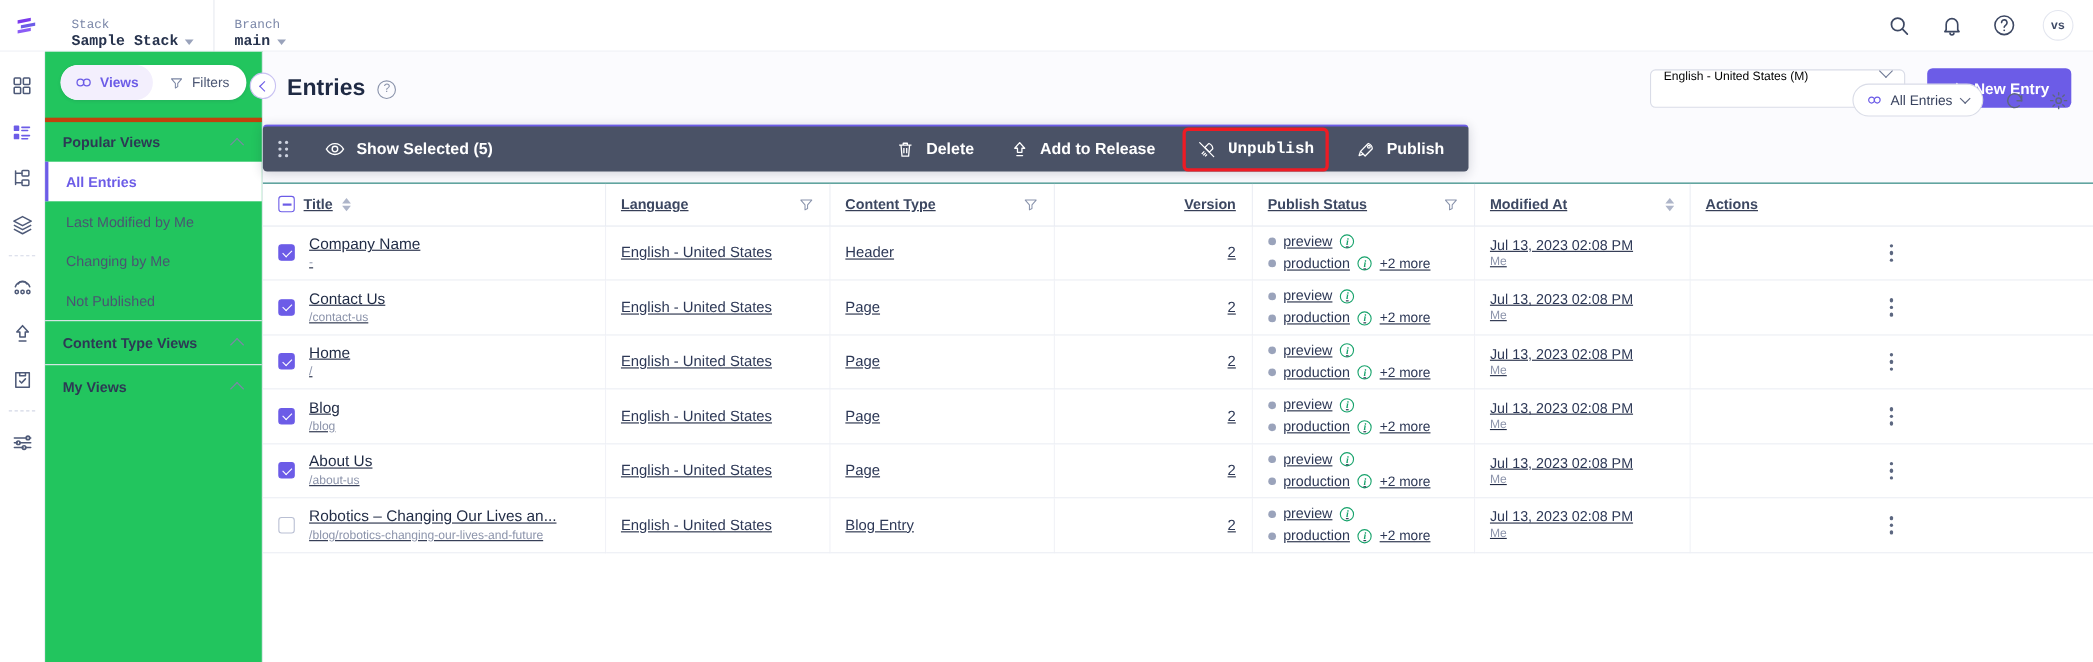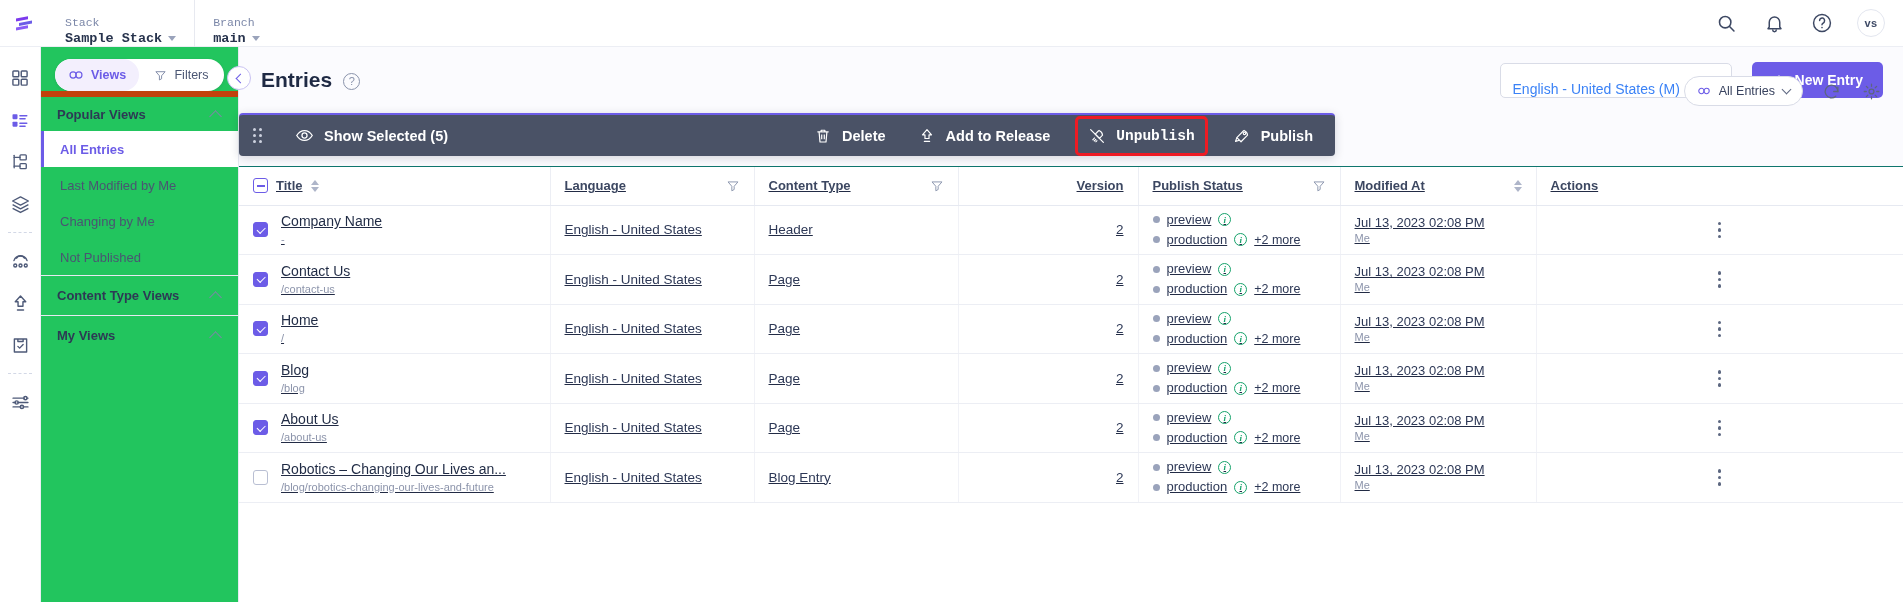--- a/index.html
+++ b/index.html
@@ -69,21 +69,21 @@
     display: flex; align-items: center; justify-content: center; gap: 7px;
     height: 32px; font-size: 12.5px; cursor: pointer;
   }
   .vf-btn.active { background: #f3effd; color: #6c5ce7; font-weight: 600; border-radius: 16px; flex: 0 0 84px; }
   .vf-btn.plain { color: #4c5774; flex: 1; }
   .sb-group-head {
     height: 40px; display: flex; align-items: center; justify-content: space-between;
     padding: 0 16px 0 16px; font-size: 13px; font-weight: 700; color: #2d3954;
     border-top: 1px solid #e6e9f1;
   }
-  .sb-first { border-top: 6px solid #c2410c; margin-top: 0; }
+  .sb-first { border-top: 4px solid #c2410c; margin-top: 16px; }
   .chev {
     width: 11px; height: 7px; position: relative;
   }
   .chev:before {
     content: ""; position: absolute; left: 0; top: 1px; width: 8px; height: 8px;
     border-left: 1.6px solid #7c88a6; border-top: 1.6px solid #7c88a6;
     transform: rotate(45deg);
   }
   .sb-item {
     height: 36px; display: flex; align-items: center; padding-left: 19px;
@@ -112,21 +112,21 @@
   }
   .page-title { font-size: 21px; font-weight: 700; color: #1f2a44; margin-left: 22px; }
   .help-circle {
     width: 17px; height: 17px; border-radius: 50%; border: 1.4px solid #8a93ab;
     font-size: 11px; color: #8a93ab; display: flex; align-items: center; justify-content: center;
     margin-left: 11px; margin-top: 2px; cursor: pointer;
   }
   .head-spacer { flex: 1; }
   .locale-select {
     width: 232px; height: 35px; border: 1px solid #d9dce7; border-radius: 5px; background: #fff;
-    display: flex; align-items: flex-end; padding: 0 12px; font-size: 14px; color: #3b82f6;
+    display: flex; align-items: flex-start; padding: 0 12px; font-size: 11px; color: #000000;
     cursor: pointer; margin-right: 20px;
   }
   .locale-select .sel-caret {
     margin-left: auto; width: 9px; height: 9px; border-left: 1.7px solid #6f7a96;
     border-bottom: 1.7px solid #6f7a96; transform: rotate(-45deg); margin-top: -4px;
   }
   .new-entry-btn {
     height: 36px; padding: 4px 20px; background: #6c5ce7; color: #ffffff; border-radius: 5px;
     display: flex; align-items: center; gap: 9px; font-size: 14px; font-weight: 700;
     cursor: pointer; border: none;

